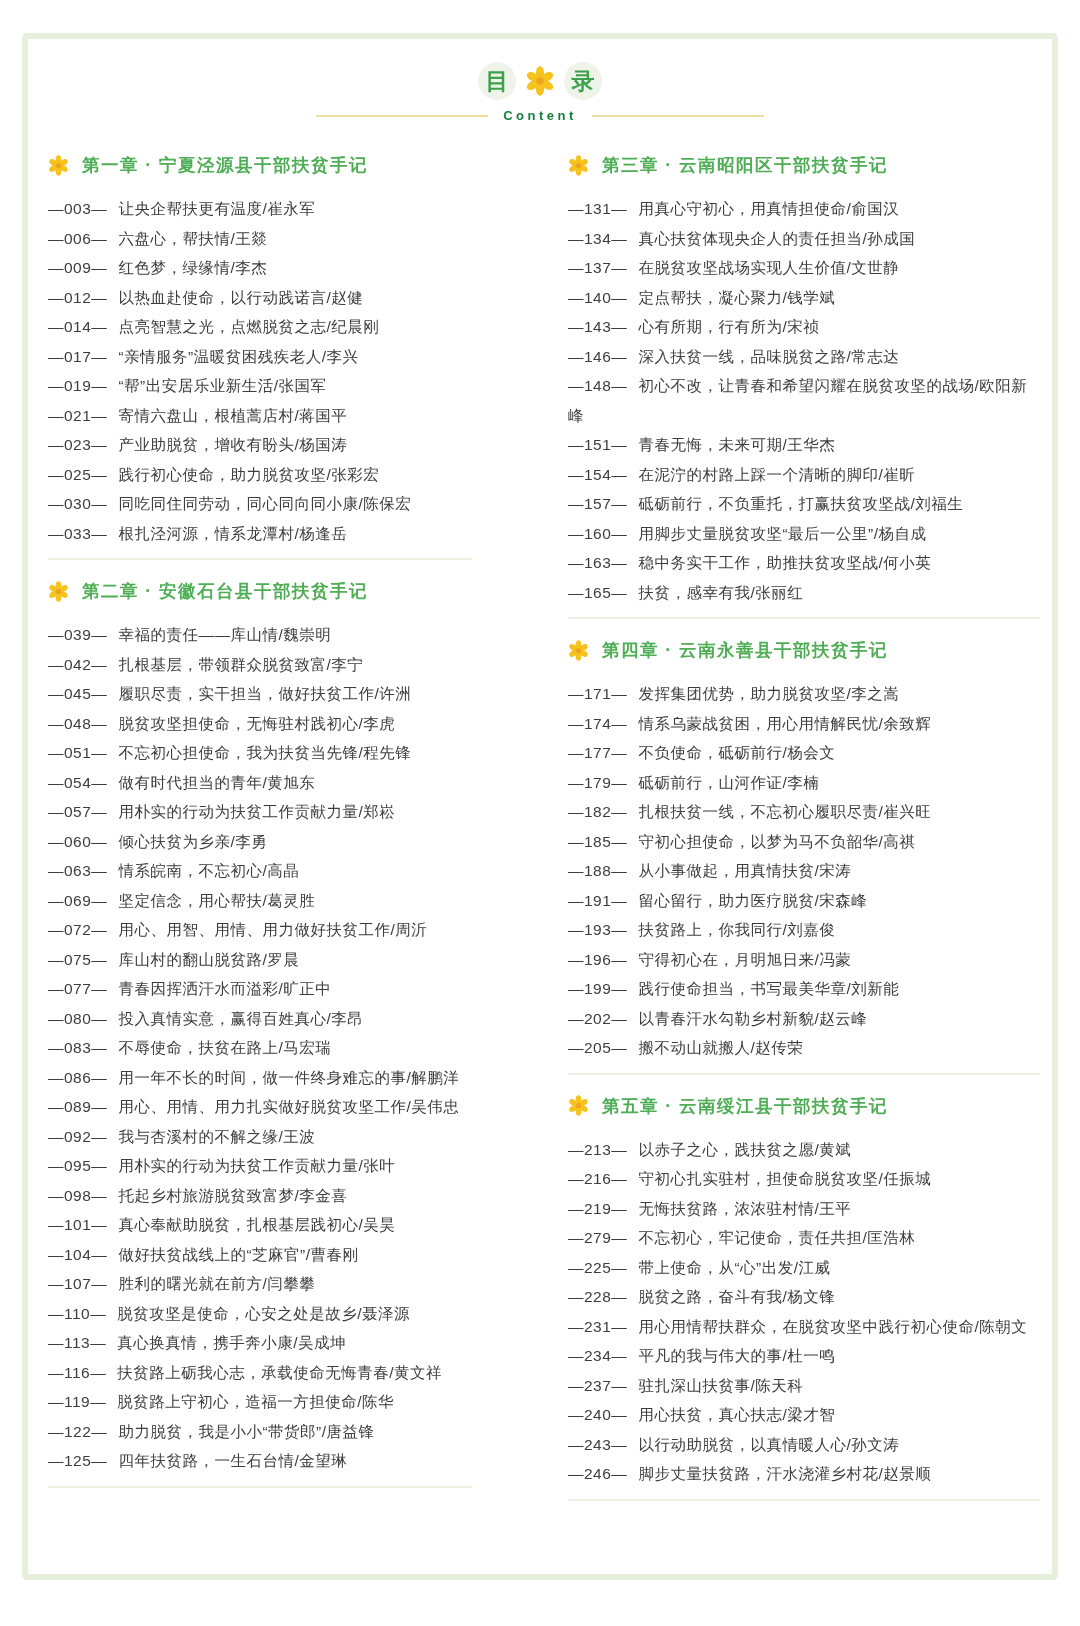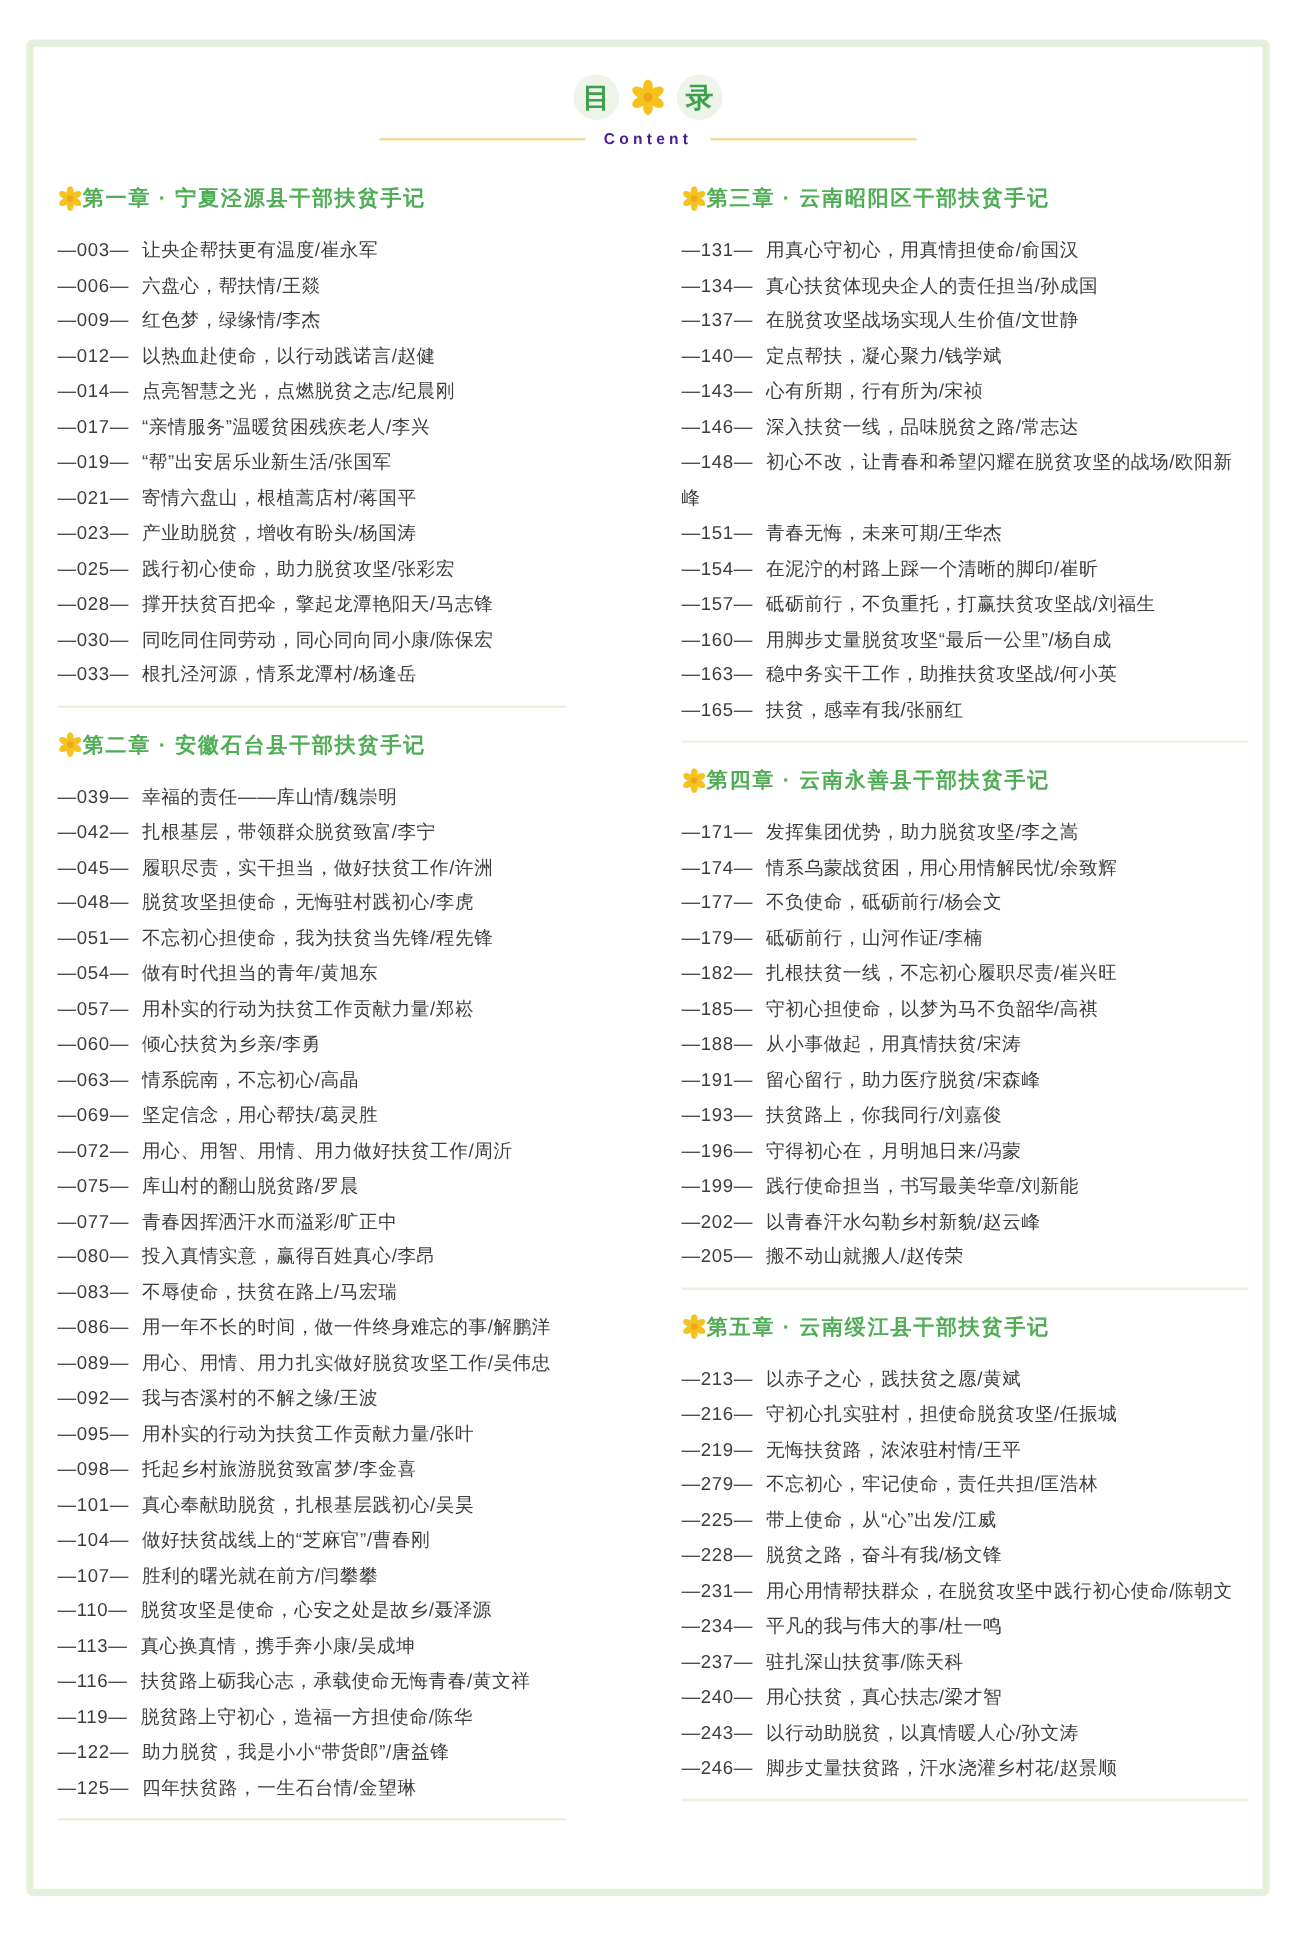--- a/index.html
+++ b/index.html
@@ -18,26 +18,26 @@
   .title-row{display:flex;align-items:center;gap:9px;}
   .title-circle{
     width:38px;height:38px;border-radius:50%;background:#eef4ea;
     display:flex;align-items:center;justify-content:center;
     font-size:23px;font-weight:bold;color:#3da14c;letter-spacing:0;
   }
   .flower-lg{width:30px;height:30px;display:inline-flex;}
   .flower-lg svg,.flower-sm svg{width:100%;height:100%;display:block;}
   .subtitle-row{display:flex;align-items:center;gap:15px;margin-top:8px;}
   .subtitle-line{width:172px;height:2px;background:#eedda0;border-radius:1px;}
-  .subtitle{color:#4c1d95;font-size:13px;font-weight:bold;letter-spacing:3.5px;}
+  .subtitle{color:#15803d;font-size:13px;font-weight:bold;letter-spacing:3.5px;}
   
   .content{position:absolute;top:152px;left:48px;display:flex;gap:96px;}
   .col{width:424px;}
   .col.right{width:472px;}
-  .chapter-title{display:flex;align-items:center;margin:0 0 16px 0;}
+  .chapter-title{display:flex;align-items:center;gap:13px;margin:0 0 16px 0;}
   .chapter-title .flower-sm{width:21px;height:21px;flex:none;}
   .chapter-title .label{
     color:#4fae55;font-size:17.5px;font-weight:bold;letter-spacing:1.5px;line-height:26px;
   }
   .entry{
     font-size:15.5px;color:#3d3d3d;line-height:29.5px;letter-spacing:0.5px;
     text-align:left;
   }
   .entry .num{letter-spacing:0.5px;margin-right:11px;white-space:nowrap;}
   .divider{height:2px;background:#f1eee2;margin:10px 0 18px 0;border-radius:1px;}
@@ -93,21 +93,20 @@
         <div class="entry"><span class="num">—003—</span><span class="text">让央企帮扶更有温度/崔永军</span></div>
         <div class="entry"><span class="num">—006—</span><span class="text">六盘心，帮扶情/王燚</span></div>
         <div class="entry"><span class="num">—009—</span><span class="text">红色梦，绿缘情/李杰</span></div>
         <div class="entry"><span class="num">—012—</span><span class="text">以热血赴使命，以行动践诺言/赵健</span></div>
         <div class="entry"><span class="num">—014—</span><span class="text">点亮智慧之光，点燃脱贫之志/纪晨刚</span></div>
         <div class="entry"><span class="num">—017—</span><span class="text">“亲情服务”温暖贫困残疾老人/李兴</span></div>
         <div class="entry"><span class="num">—019—</span><span class="text">“帮”出安居乐业新生活/张国军</span></div>
         <div class="entry"><span class="num">—021—</span><span class="text">寄情六盘山，根植蒿店村/蒋国平</span></div>
         <div class="entry"><span class="num">—023—</span><span class="text">产业助脱贫，增收有盼头/杨国涛</span></div>
         <div class="entry"><span class="num">—025—</span><span class="text">践行初心使命，助力脱贫攻坚/张彩宏</span></div>
-        <div class="entry"><span class="num">—028—</span><span class="text">撑开扶贫百把伞，擎起龙潭艳阳天/马志锋</span></div>
         <div class="entry"><span class="num">—030—</span><span class="text">同吃同住同劳动，同心同向同小康/陈保宏</span></div>
         <div class="entry"><span class="num">—033—</span><span class="text">根扎泾河源，情系龙潭村/杨逢岳</span></div>
         <div class="divider"></div>
       </section>
       <section class="chapter">
         <div class="chapter-title">
           <span class="flower-sm">
             <svg viewBox="0 0 24 24">
               <use href="#flower-sym"></use>
             </svg>

